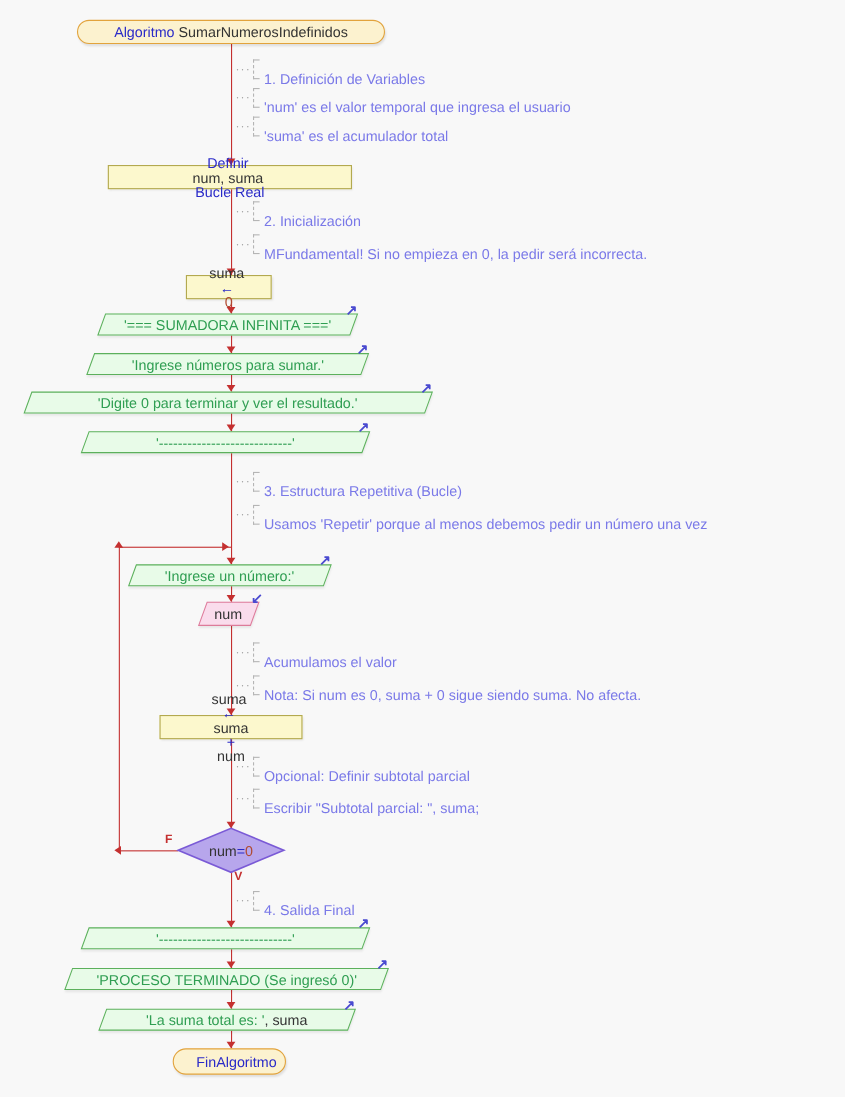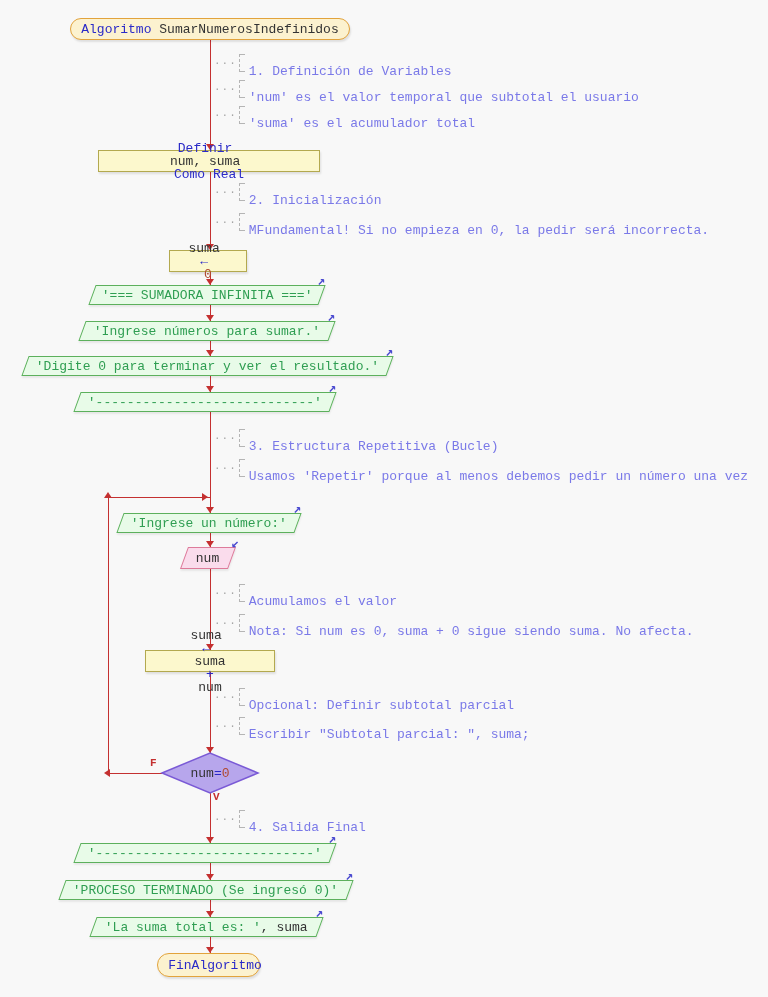--- a/index.html
+++ b/index.html
@@ -1,19 +1,19 @@
 <!DOCTYPE html>
 <html style="--bg: #f8f8f8; --c-red: #c43030; --c-kw: #2a2ac8; --c-id: #333333; --c-num: #b04a30; --c-str: #2f9e52; --c-cm: #7a79e8; --c-arrow: #4a4ad0; --fill-cream: #fcf2cf; --bd-orange: #e2a33c; --fill-yellow: #fcf8cd; --bd-yellow: #b3a94f; --fill-green: #e8fbe8; --bd-green: #5cb05c; --fill-pink: #fadcec; --bd-pink: #dd7b9a; --fill-purple: #b7a6ec; --bd-purple: #7a5ad6;"><head>
 <meta charset="utf-8">
 <style>
   html,body{margin:0;padding:0;background:#f8f8f8;}
   #canvas{
     position:relative;width:768px;height:997px;overflow:hidden;
     background:var(--bg);
-    font-family:Liberation Mono, monospace;
+    font-family:Liberation Sans, sans-serif;
   }
   .node{position:absolute;box-sizing:border-box;display:flex;align-items:center;justify-content:center;
         font-size:13px;line-height:1;white-space:pre;}
   .terminator{border-radius:12px;background:var(--fill-cream);border:1px solid var(--bd-orange);
         box-shadow:1px 2px 2px rgba(0,0,0,0.10);}
   .process{background:var(--fill-yellow);border:1px solid var(--bd-yellow);
         box-shadow:1px 2px 2px rgba(0,0,0,0.10);flex-direction:column;}
   .para-wrap{position:absolute;box-sizing:border-box;}
   .para{width:100%;height:100%;box-sizing:border-box;transform:skewX(-20deg);
         border:1px solid;display:flex;align-items:center;justify-content:center;
@@ -65,23 +65,23 @@
     <div class="ar ar-d" style="left: 206px; top: 747px;"></div>
     <div class="ar ar-d" style="left: 206px; top: 837px;"></div>
     <div class="ar ar-d" style="left: 206px; top: 874px;"></div>
     <div class="ar ar-d" style="left: 206px; top: 911px;"></div>
     <div class="ar ar-d" style="left: 206px; top: 947px;"></div>
     <div class="ar ar-r" style="left: 202px; top: 493px;"></div>
     <div class="ar ar-u" style="left: 104px; top: 492px;"></div>
     <div class="ar ar-l" style="left: 104px; top: 769px;"></div>
     <div class="node terminator" style="left: 70px; top: 18px; width: 280px; height: 22px;"><span class="seg-kw">Algoritmo </span><span class="seg-id">SumarNumerosIndefinidos</span></div>
     <div class="comment" style="left: 214px; top: 53px;"><span class="c-dots">···</span><span class="c-brace"></span><span class="c-text"><span class="seg-cm">1. Definición de Variables</span></span></div>
-    <div class="comment" style="left: 214px; top: 79px;"><span class="c-dots">···</span><span class="c-brace"></span><span class="c-text"><span class="seg-cm">'num' es el valor temporal que subtotal el usuario</span></span></div>
+    <div class="comment" style="left: 214px; top: 79px;"><span class="c-dots">···</span><span class="c-brace"></span><span class="c-text"><span class="seg-cm">'num' es el valor temporal que ingresa el usuario</span></span></div>
     <div class="comment" style="left: 214px; top: 105px;"><span class="c-dots">···</span><span class="c-brace"></span><span class="c-text"><span class="seg-cm">'suma' es el acumulador total</span></span></div>
-    <div class="node process" style="left: 98px; top: 150px; width: 222px; height: 22px;"><span class="seg-kw">Definir </span><span class="seg-id">num, suma </span><span class="seg-kw">Como Real</span></div>
+    <div class="node process" style="left: 98px; top: 150px; width: 222px; height: 22px;"><span class="seg-kw">Definir </span><span class="seg-id">num, suma </span><span class="seg-kw">Bucle Real</span></div>
     <div class="comment" style="left: 214px; top: 182px;"><span class="c-dots">···</span><span class="c-brace"></span><span class="c-text"><span class="seg-cm">2. Inicialización</span></span></div>
     <div class="comment" style="left: 214px; top: 212px;"><span class="c-dots">···</span><span class="c-brace"></span><span class="c-text"><span class="seg-cm">MFundamental! Si no empieza en 0, la pedir será incorrecta.</span></span></div>
     <div class="node process" style="left: 169px; top: 250px; width: 78px; height: 22px;"><span class="seg-id">suma </span><span class="seg-kw">← </span><span class="seg-num">0</span></div>
     <div class="para-wrap" style="left: 92px; top: 285px; width: 230px; height: 20px;">
       <div class="para para-out">
         <div class="para-text"><span class="seg-str">'=== SUMADORA INFINITA ==='</span></div>
       </div>
       <span class="io-arrow out">↗</span>
     </div>
     <div class="para-wrap" style="left: 82px; top: 321px; width: 250px; height: 20px;">

